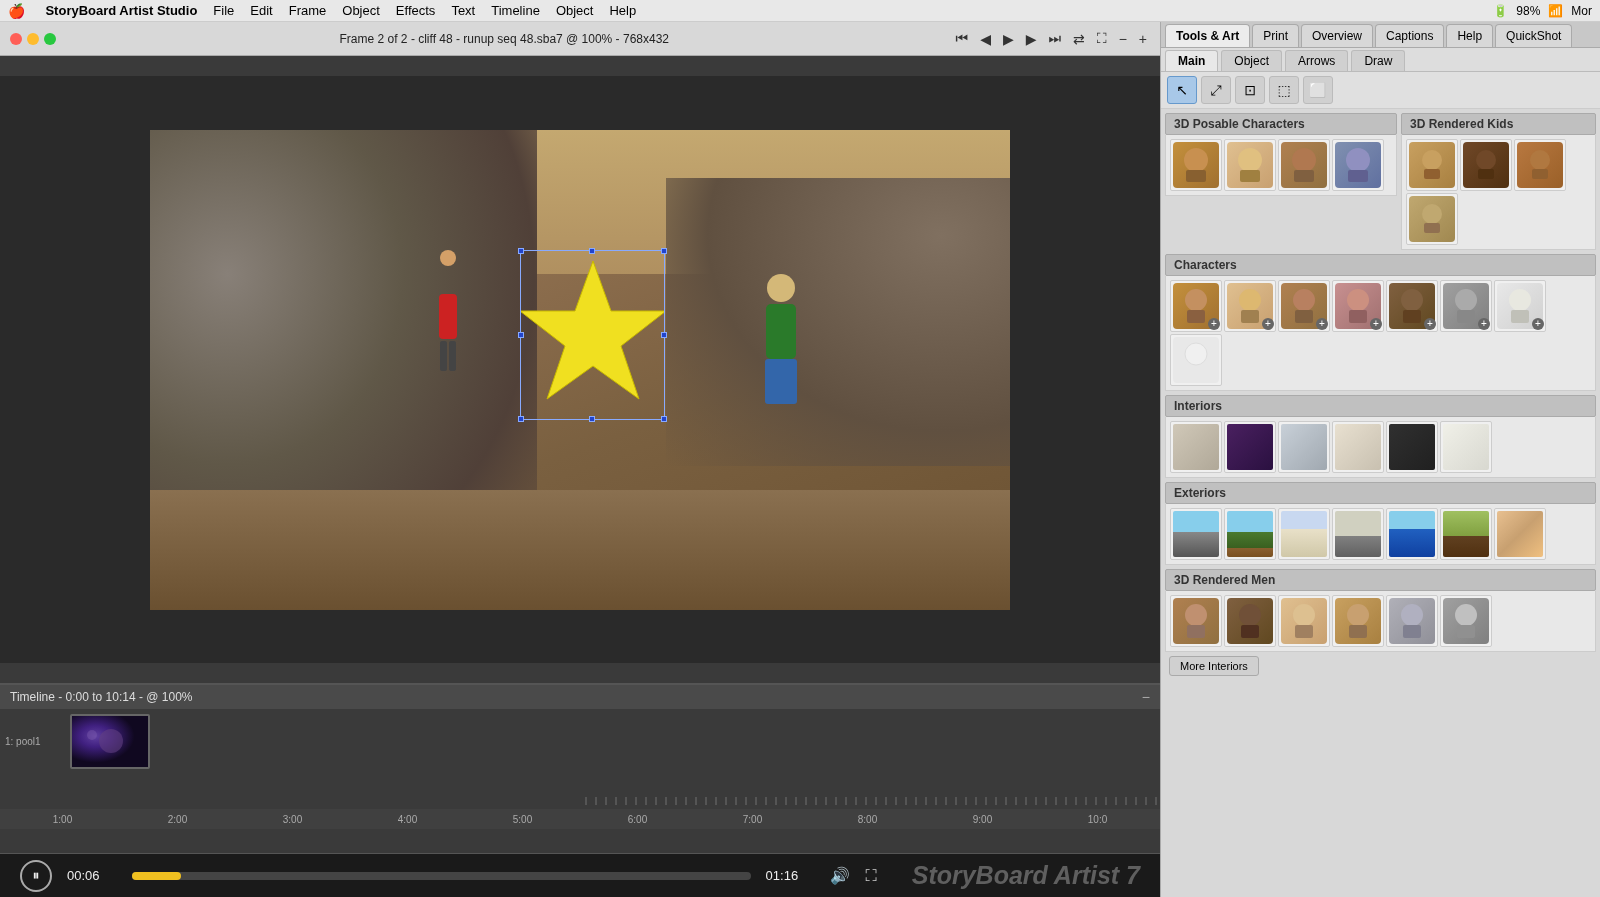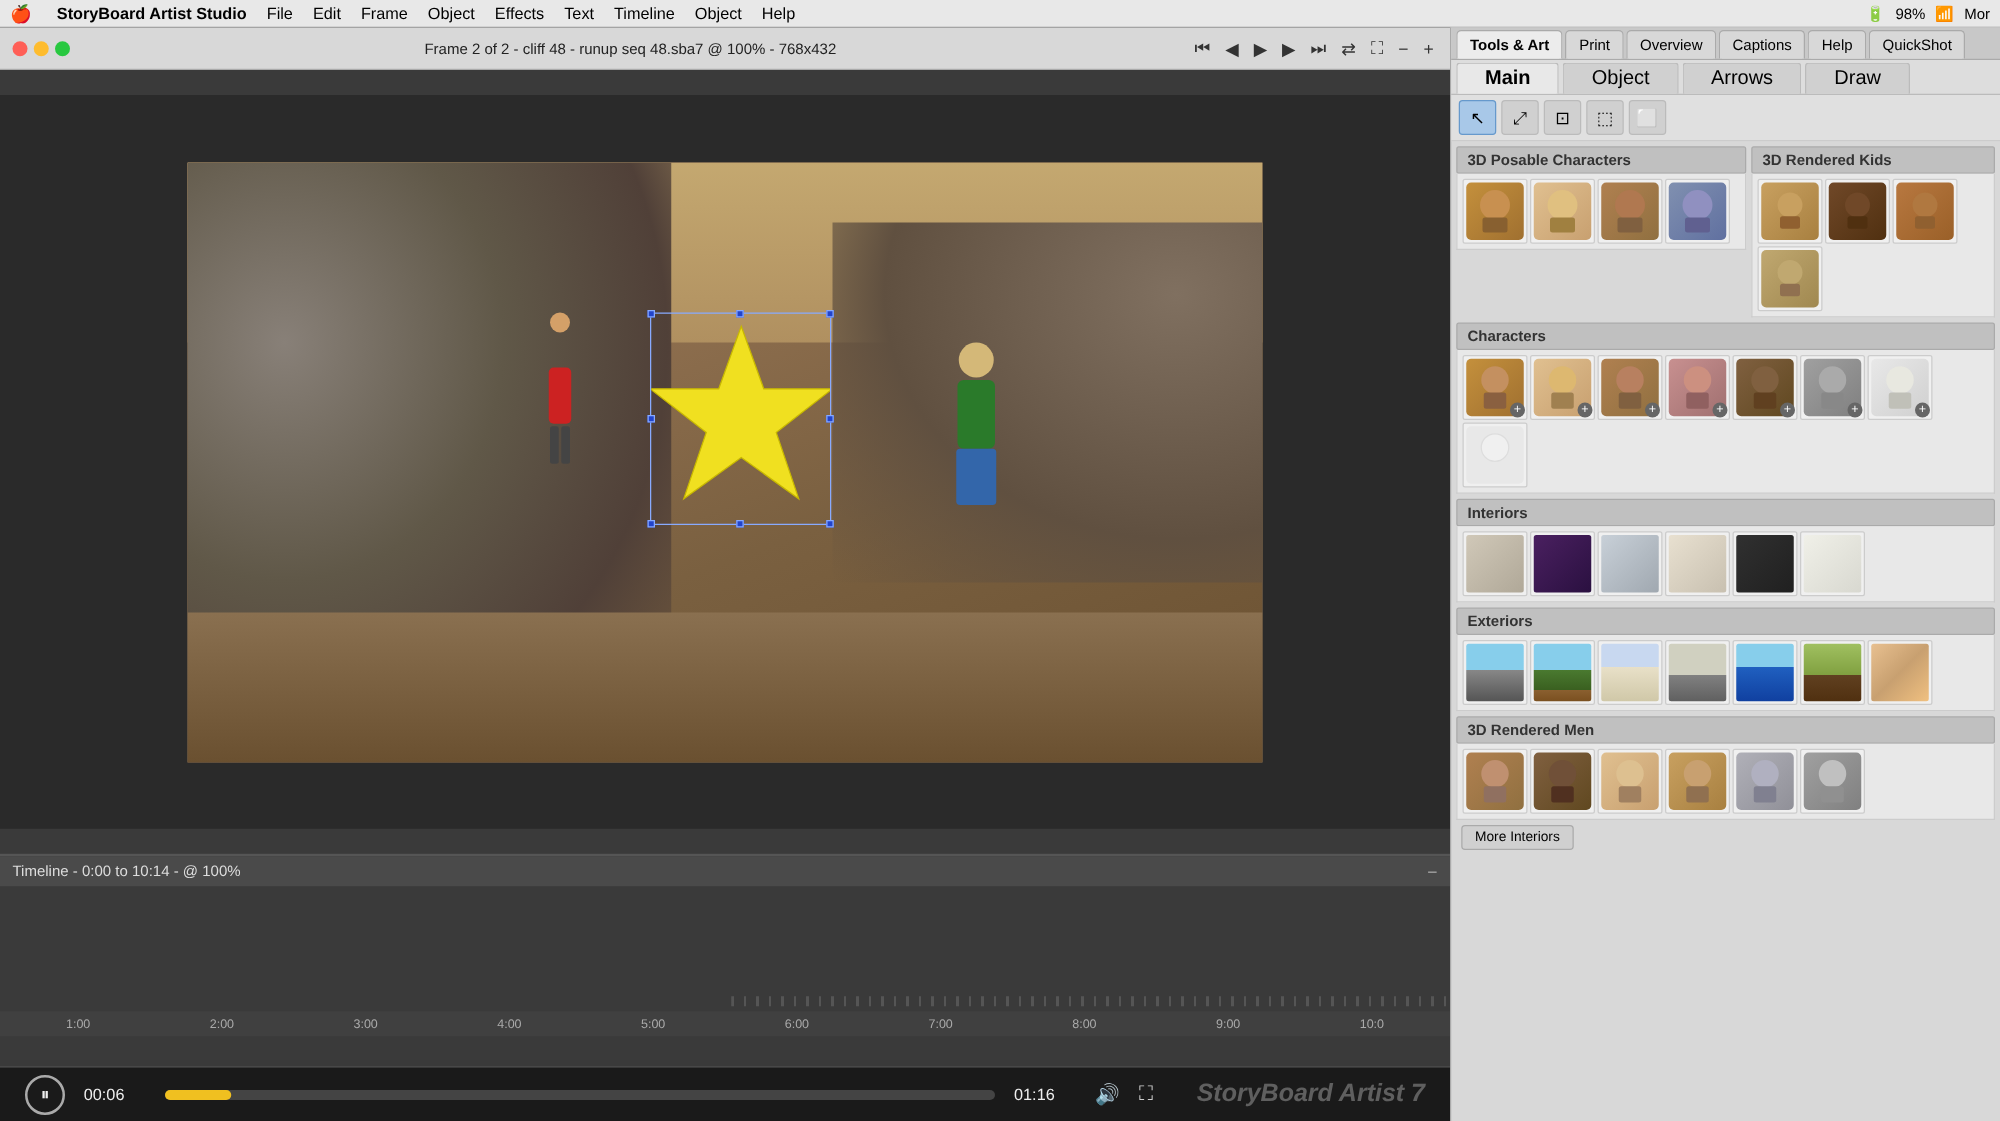--- a/index.html
+++ b/index.html
@@ -84,33 +84,33 @@
 
     
     .playback-bar { background: #1a1a1a; height: 44px; display: flex; align-items: center; padding: 0 20px; gap: 15px; border-top: 1px solid #555; }
     .play-btn { width: 32px; height: 32px; background: none; border: 2px solid #aaa; border-radius: 50%; cursor: pointer; display: flex; align-items: center; justify-content: center; color: #eee; font-size: 14px; }
     .time-display { color: #eee; font-size: 13px; font-weight: 500; min-width: 50px; }
     .progress-container { flex: 1; height: 8px; background: #444; border-radius: 4px; position: relative; }
     .progress-fill { height: 100%; background: #f0c020; border-radius: 4px; width: 8%; }
     .time-end { color: #eee; font-size: 13px; min-width: 50px; }
     .vol-icon { color: #ccc; font-size: 16px; }
     .fullscreen-btn { color: #ccc; font-size: 16px; cursor: pointer; }
-    .watermark { color: rgba(200,200,200,0.4); font-size: 20px; font-weight: bold; font-style: italic; margin-left: 20px; }
+    .watermark { color: rgba(200,200,200,0.4); font-size: 25px; font-weight: bold; font-style: italic; margin-left: 20px; }
 
     
     .right-panel { width: 440px; background: #d8d8d8; display: flex; flex-direction: column; border-left: 1px solid #aaa; }
 
     
     .tab-bar { display: flex; background: #c8c8c8; border-bottom: 1px solid #aaa; padding: 2px 4px 0; gap: 2px; }
     .tab { padding: 4px 10px; border-radius: 4px 4px 0 0; cursor: pointer; font-size: 12px; background: #d8d8d8; border: 1px solid #aaa; border-bottom: none; }
     .tab.active { background: #ececec; font-weight: 600; }
 
     
     .tools-subtabs { display: flex; background: #ddd; border-bottom: 1px solid #bbb; padding: 2px 4px 0; gap: 3px; }
-    .stool { padding: 3px 22px; font-size: 16px; cursor: pointer; border-radius: 3px 3px 0 0; border: 1px solid #bbb; border-bottom: none; background: #d0d0d0; }
+    .stool { padding: 3px 12px; font-size: 12px; cursor: pointer; border-radius: 3px 3px 0 0; border: 1px solid #bbb; border-bottom: none; background: #d0d0d0; }
     .stool.active { background: #e8e8e8; font-weight: 600; }
 
     
     .tool-icons-row { display: flex; background: #e0e0e0; padding: 4px 6px; gap: 4px; border-bottom: 1px solid #ccc; }
     .tool-icon { width: 30px; height: 28px; background: #d0d0d0; border: 1px solid #bbb; border-radius: 3px; cursor: pointer; display: flex; align-items: center; justify-content: center; font-size: 14px; }
     .tool-icon.active { background: #a8c8e8; border-color: #6699cc; }
 
     
     .panel-section { margin: 4px; }
     .section-title { background: #c0c0c0; padding: 3px 8px; font-size: 12px; font-weight: 600; color: #333; border: 1px solid #aaa; border-radius: 2px; cursor: pointer; }
@@ -225,20 +225,39 @@
     </div>
 
     <div class="timeline-outer">
       <div class="timeline-area">
         <div class="timeline-header">
           <span class="timeline-title">Timeline - 0:00 to 10:14 - @ 100%</span>
           <button style="background:none;border:none;color:#aaa;cursor:pointer;font-size:14px;">−</button>
         </div>
         <div class="timeline-content">
           <div class="timeline-tracks">
+            <div class="track-row">
+              <span class="track-label">1: pool1</span>
+              <div class="track-thumb">
+                <div class="thumb-img">
+                  <svg width="78" height="53">
+                    <defs>
+                        <radialGradient id="sg1" cx="30%" cy="40%">
+                          <stop offset="0%" stop-color="#6040a0"></stop>
+                          <stop offset="40%" stop-color="#402080"></stop>
+                          <stop offset="100%" stop-color="#100820"></stop>
+                        </radialGradient>
+                      </defs>
+                    <rect width="78" height="53" fill="url(#sg1)"></rect>
+                    <circle cx="39" cy="26" r="12" fill="#604080" opacity="0.6"></circle>
+                    <circle cx="20" cy="20" r="5" fill="#8060b0" opacity="0.4"></circle>
+                  </svg>
+                </div>
+              </div>
+            </div>
           </div>
           <div style="flex:1;display:flex;flex-direction:column;justify-content:flex-end;">
 
             <div style="height:8px;background:repeating-linear-gradient(90deg,#555 0px,#555 2px,transparent 2px,transparent 10px);margin:4px 0;"></div>
           </div>
         </div>
 
         <div class="timeline-ruler">
           <div class="ruler-marks">
             <span class="ruler-mark">1:00</span>

